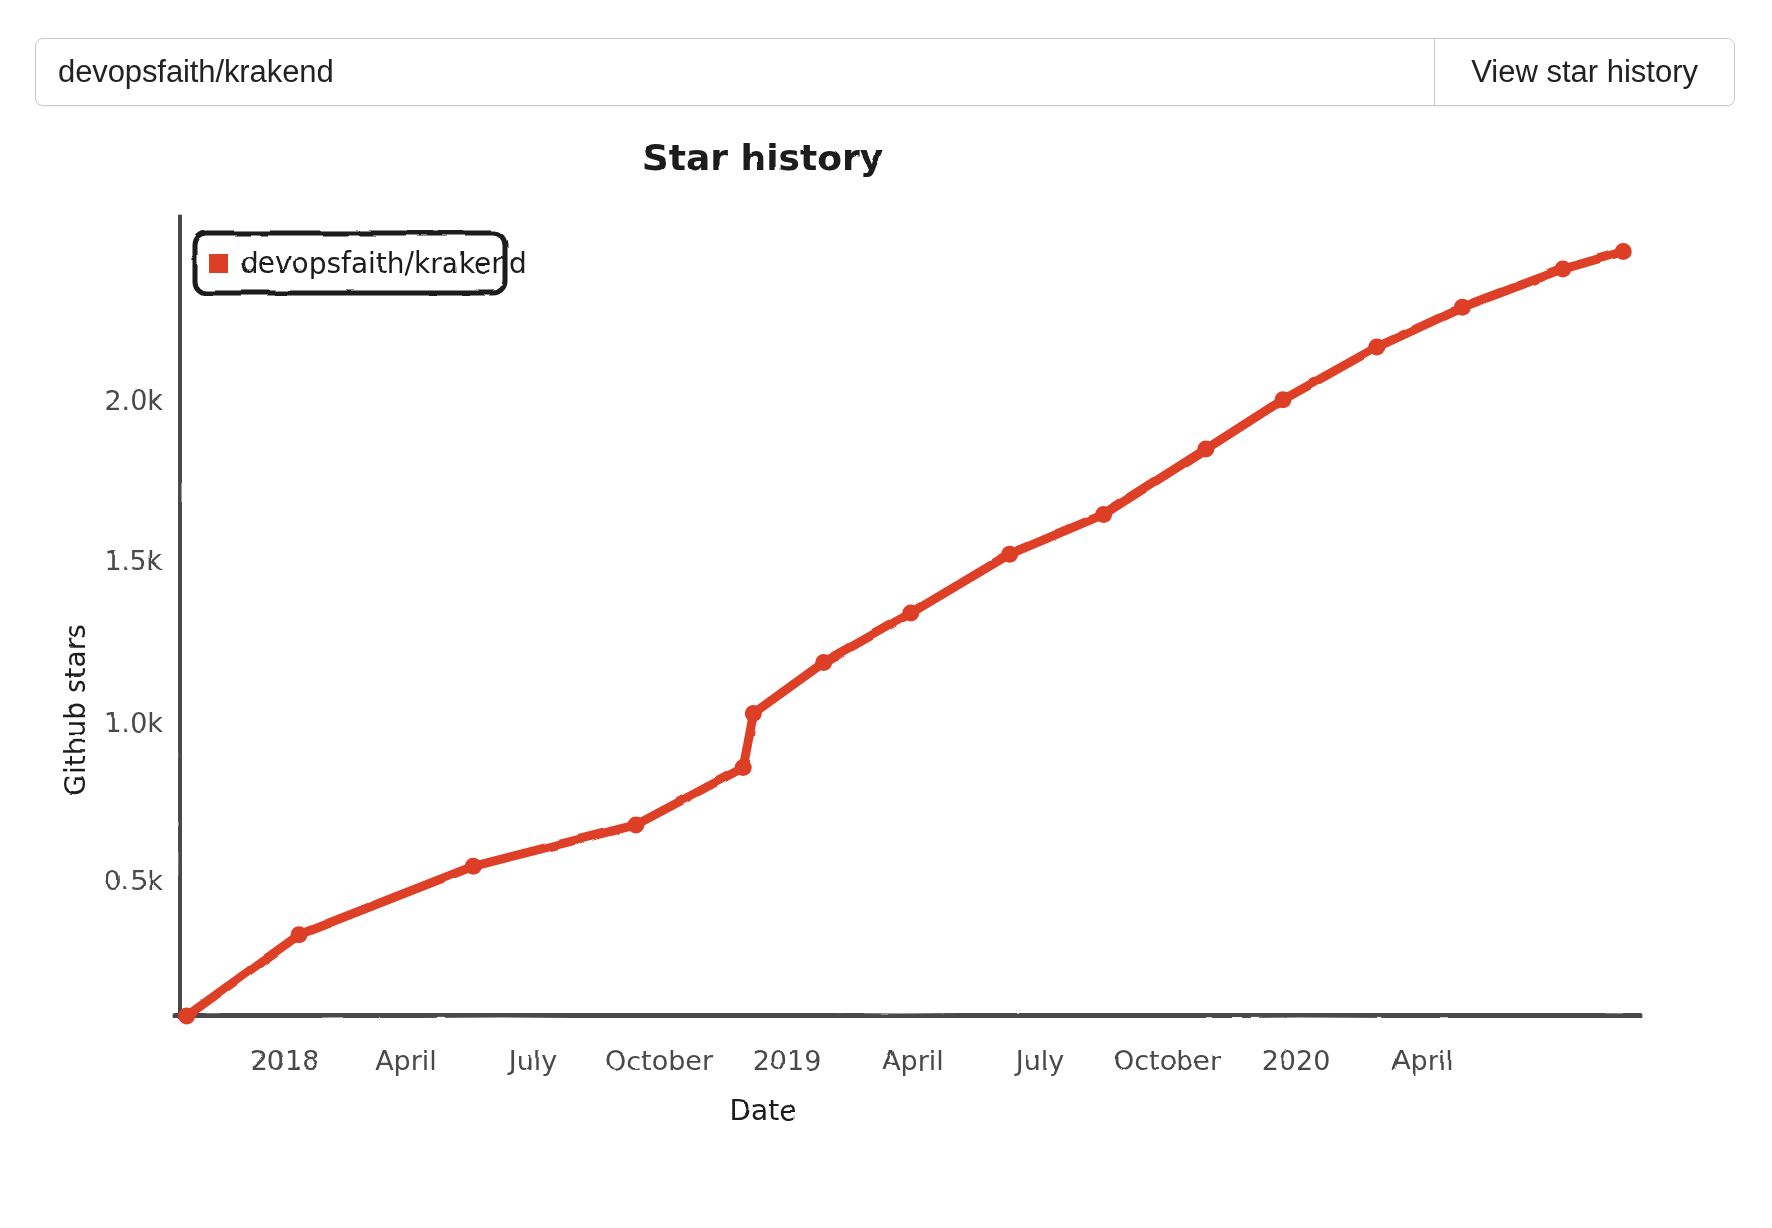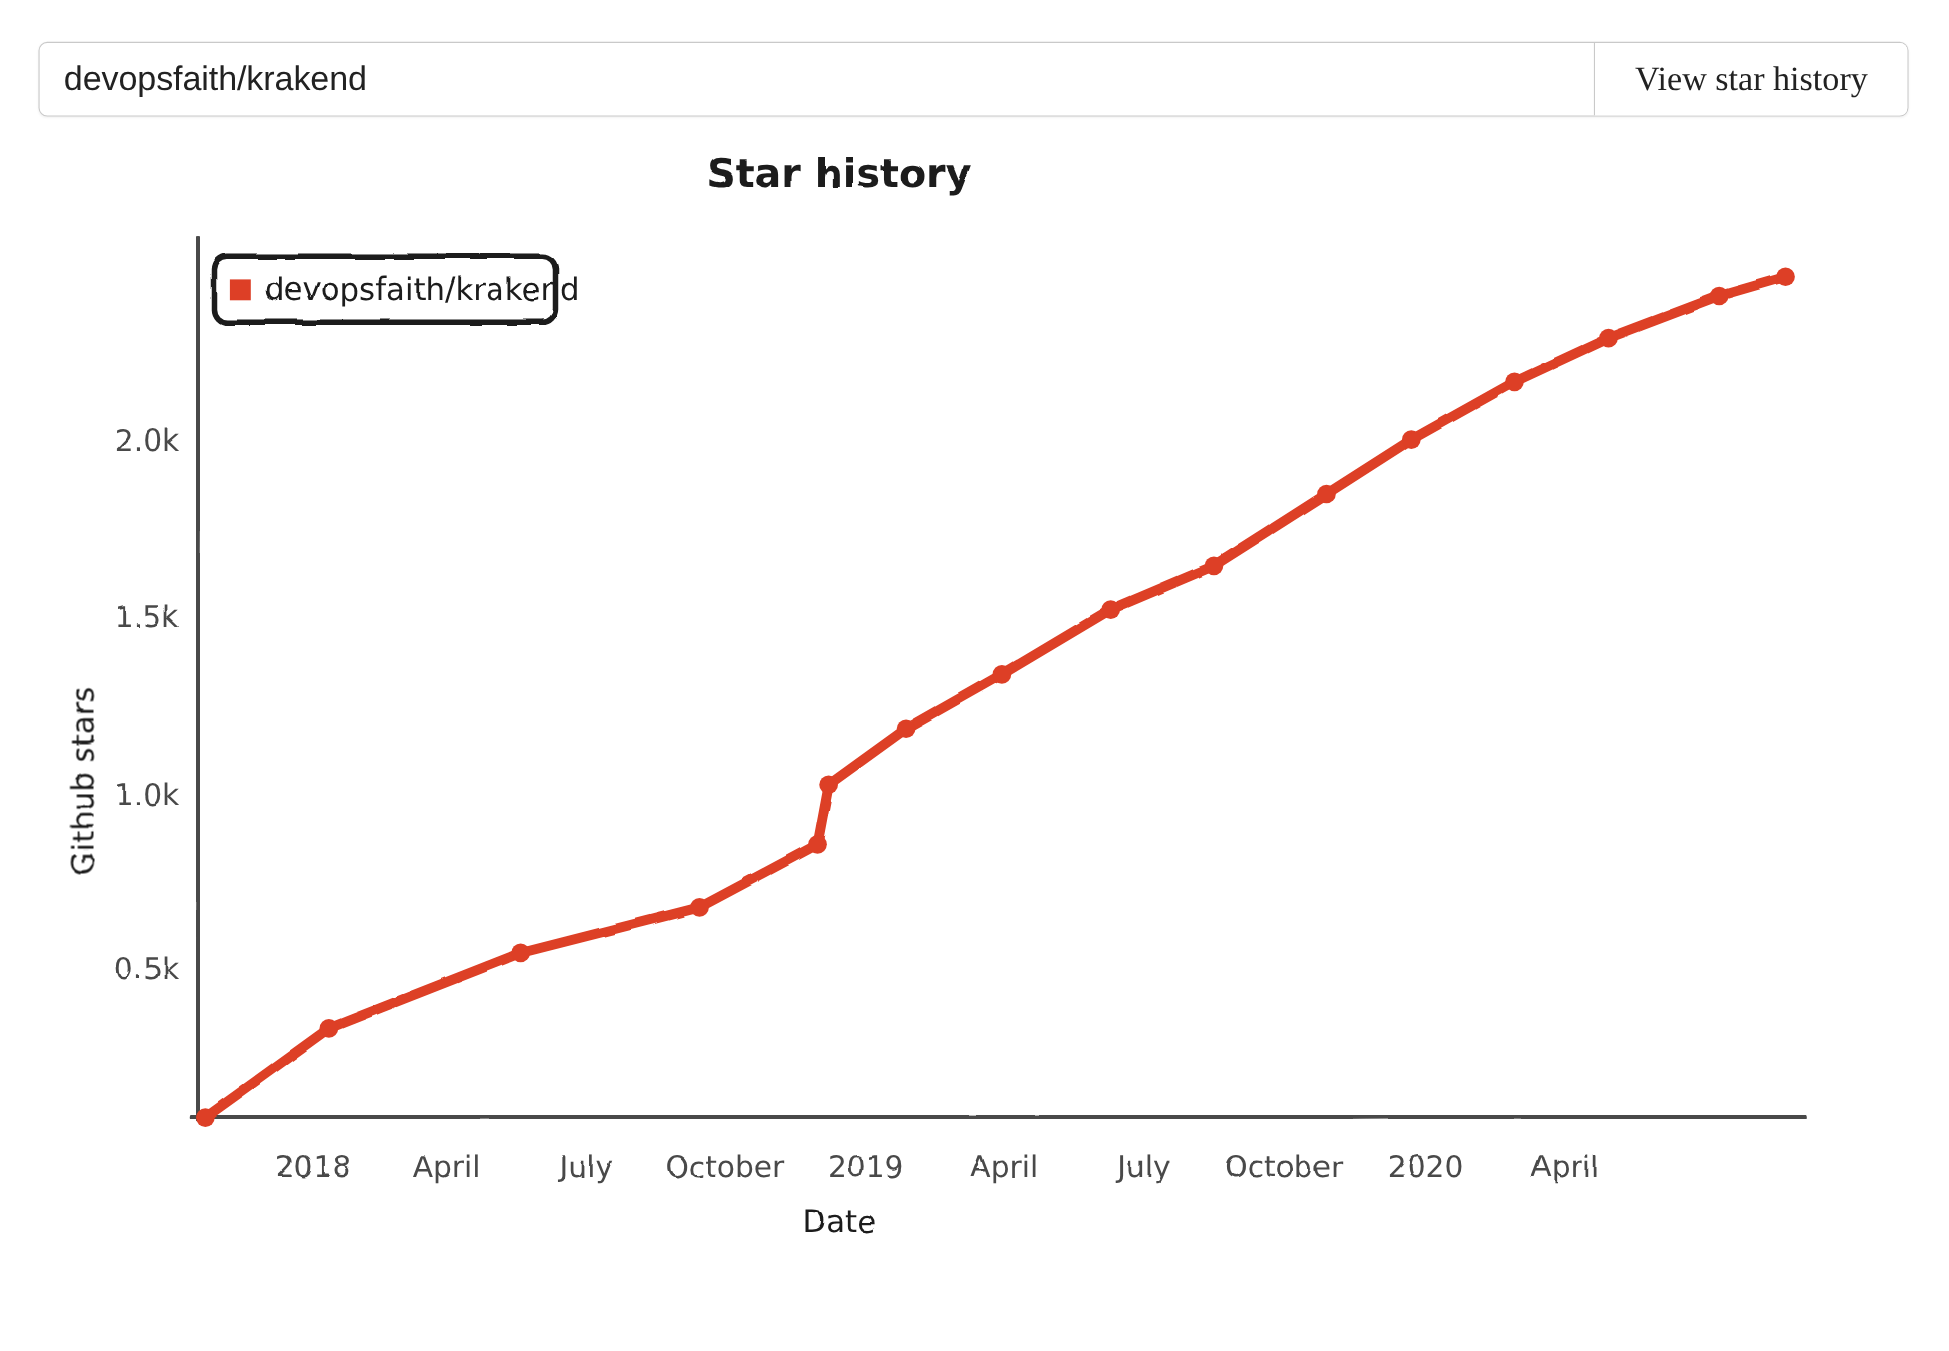--- a/index.html
+++ b/index.html
@@ -47,21 +47,21 @@
     width: 1px;
     background: #c9c9c9;
     flex: 0 0 1px;
   }
   .view-button {
     flex: 0 0 auto;
     display: flex;
     align-items: center;
     justify-content: center;
     padding: 0 36px;
-    font-family: Liberation Serif, serif;
+    font-family: Liberation Sans, sans-serif;
     font-size: 31px;
     color: #222;
     background: #fff;
     border: none;
     cursor: pointer;
     white-space: nowrap;
   }
 
   
   .chart-wrap {

